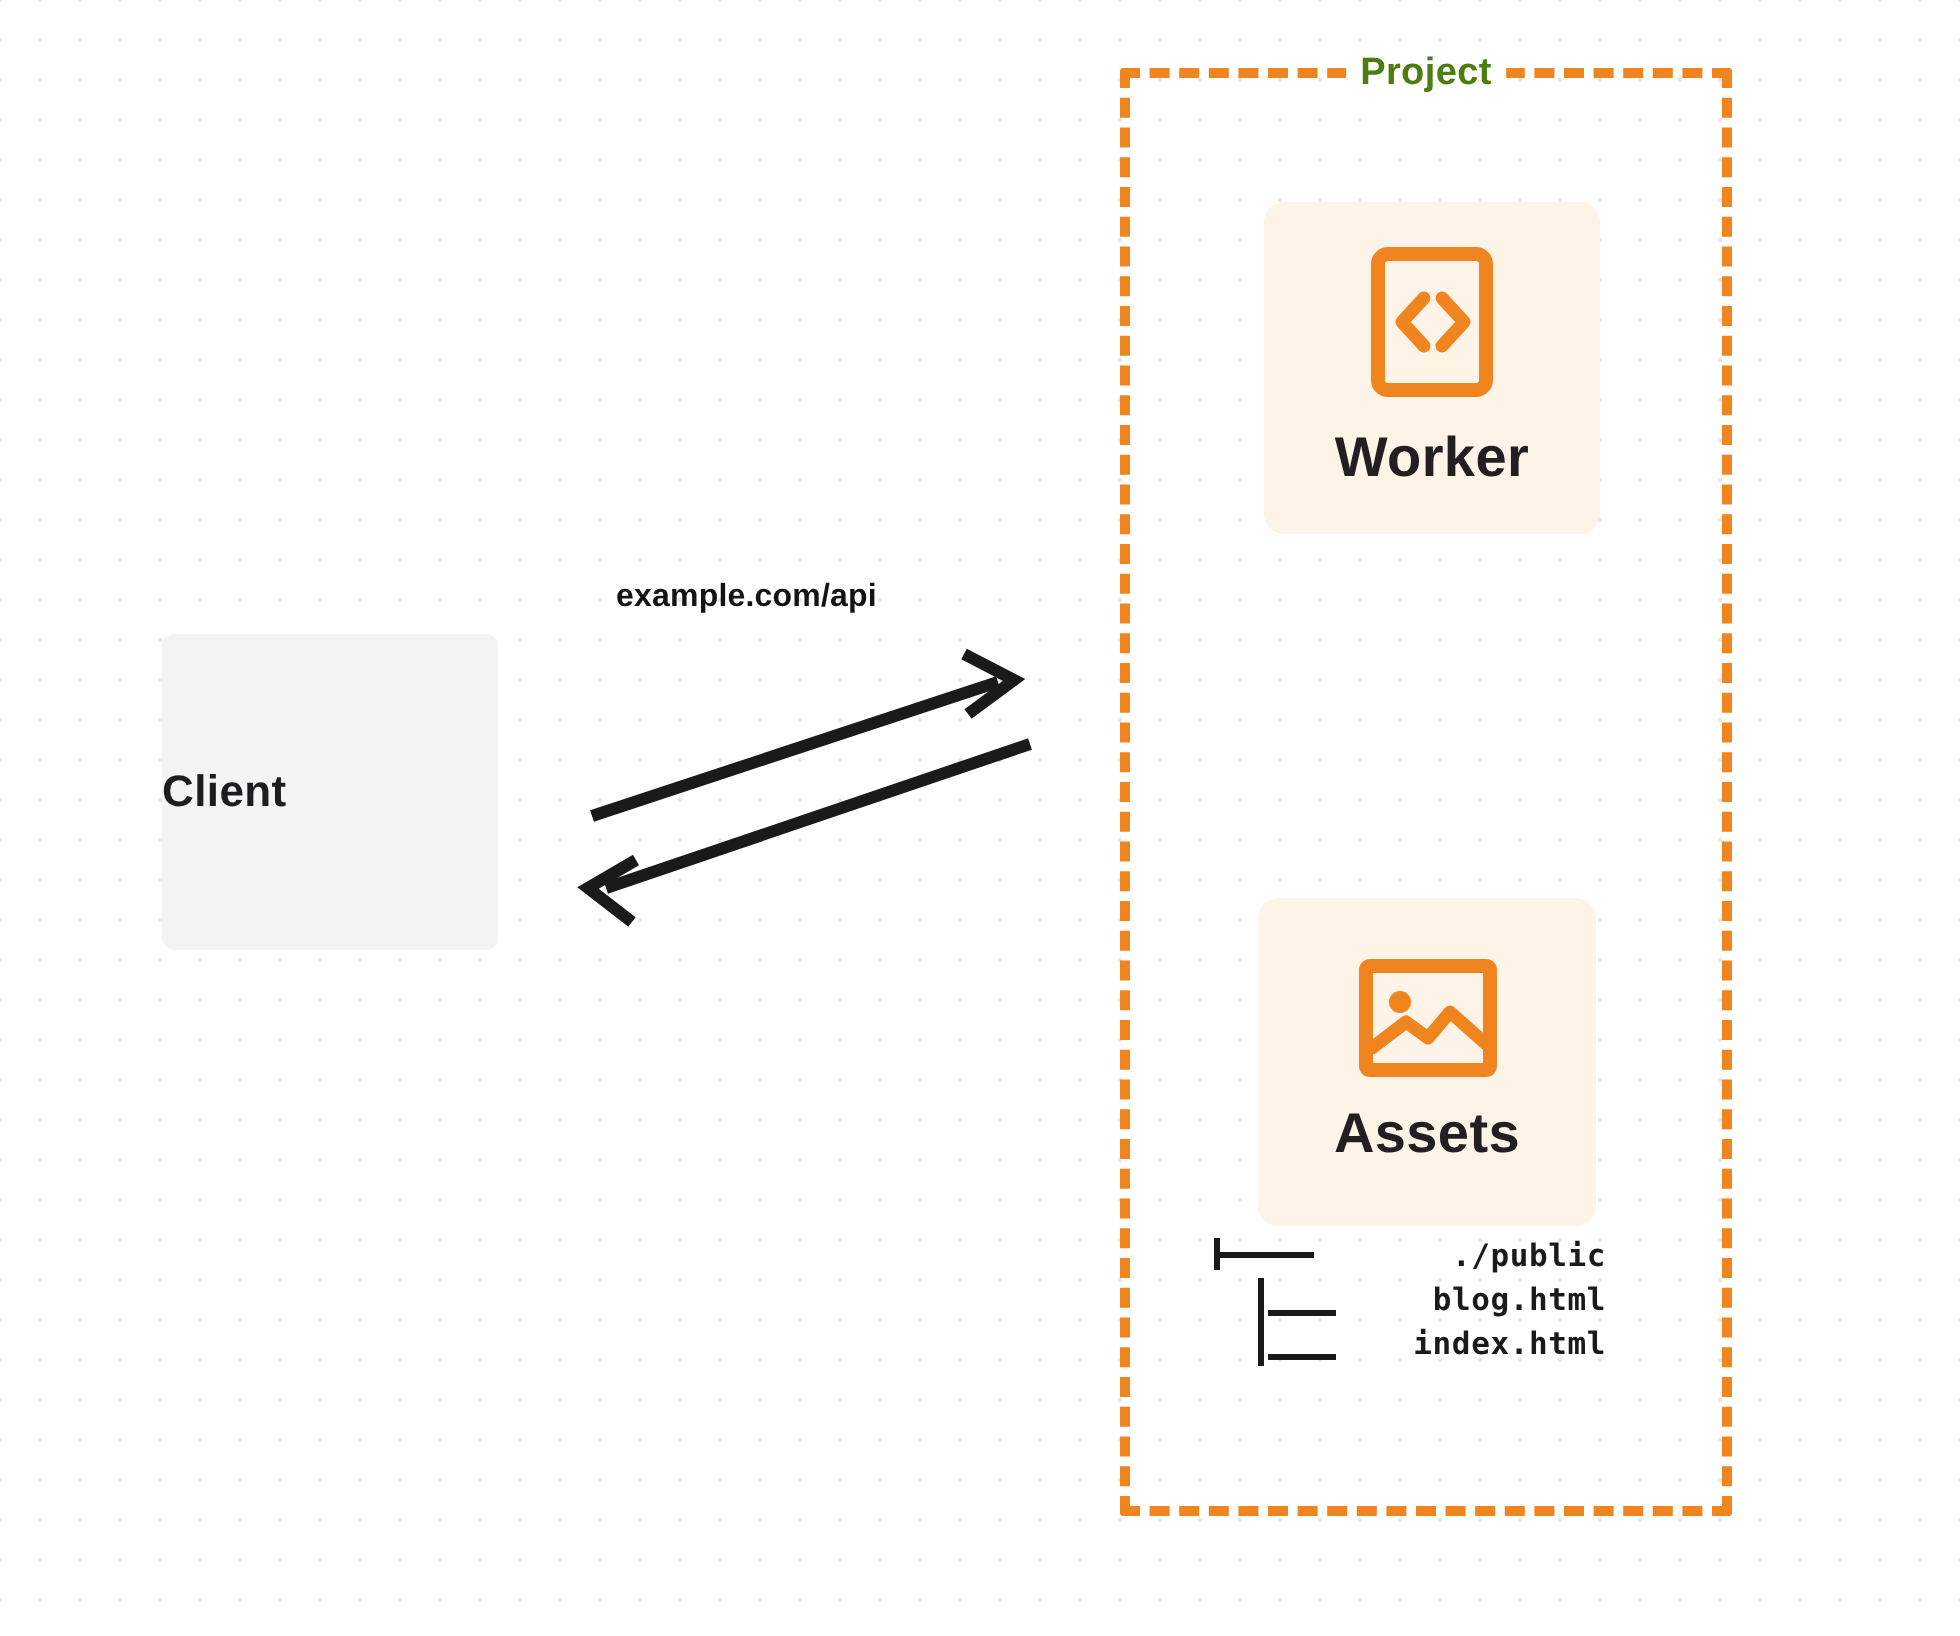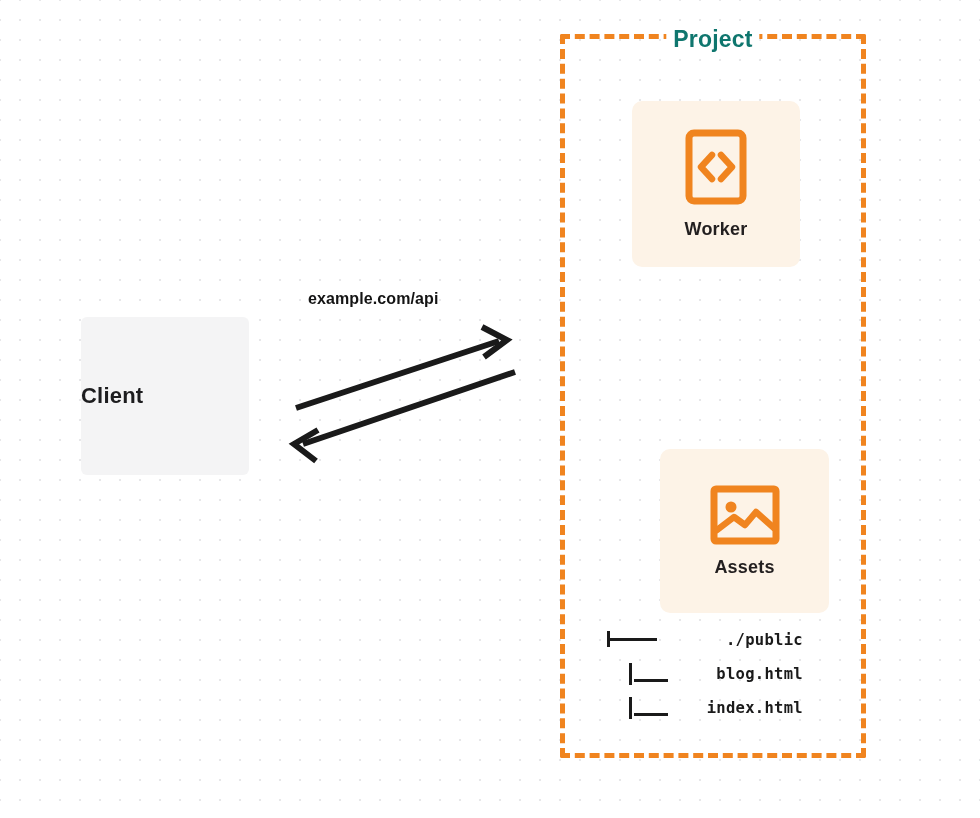--- a/index.html
+++ b/index.html
@@ -77,23 +77,23 @@
     border-radius: 2px;
     background: transparent;
   }
   #project-title {
     position: absolute;
     left: 50%;
     top: -13px;
     transform: translateX(-50%);
     background: #ffffff;
     padding: 0 7px;
-    font-size: 23px;
-    font-weight: bold;
-    color: #0f766e;
+    font-size: 19px;
+    font-weight: bold;
+    color: #4d7c0f;
     letter-spacing: 0.2px;
     white-space: nowrap;
   }
 
   
   .service-card {
     position: absolute;
     background: #fdf3e7;
     border-radius: 10px;
     display: flex;
@@ -101,32 +101,32 @@
     align-items: center;
     justify-content: center;
   }
   #worker-card {
     left: 632px;
     top: 101px;
     width: 168px;
     height: 166px;
   }
   #assets-card {
-    left: 660px;
+    left: 629px;
     top: 449px;
     width: 169px;
     height: 164px;
   }
   .service-card .card-icon {
     display: block;
     line-height: 0;
     margin-bottom: 14px;
   }
   .service-card .card-label {
-    font-size: 18px;
+    font-size: 28px;
     font-weight: bold;
     color: #231f20;
     letter-spacing: 0.2px;
   }
   #assets-card .card-icon { margin-bottom: 12px; }
 
   
   #file-tree {
     position: absolute;
     left: 607px;
@@ -136,21 +136,20 @@
     font-size: 15.5px;
     font-weight: bold;
     color: #1a1a1a;
     line-height: 22px;
   }
   #file-tree .tree-row {
     display: flex;
     align-items: center;
     height: 22px;
     white-space: nowrap;
-    margin-top: 12px;
   }
   #file-tree .tree-name {
     margin-left: auto;
     letter-spacing: 0.3px;
   }
   .tree-branch {
     position: relative;
     display: inline-block;
     width: 50px;
     height: 22px;

